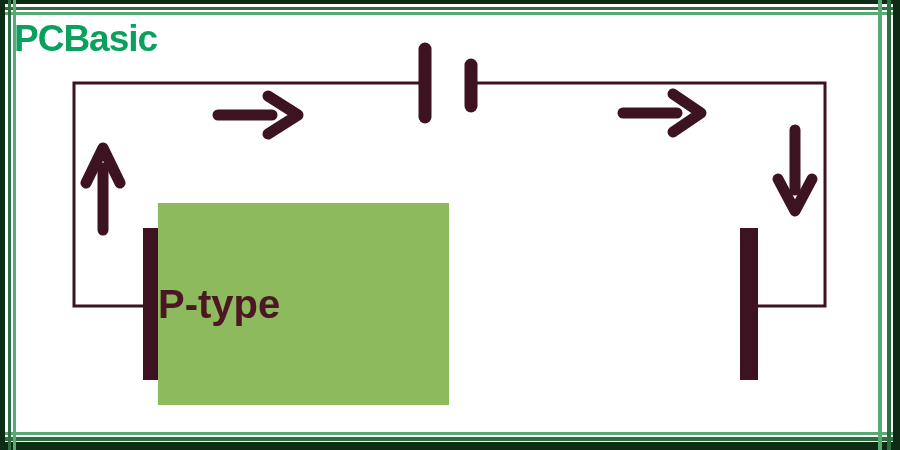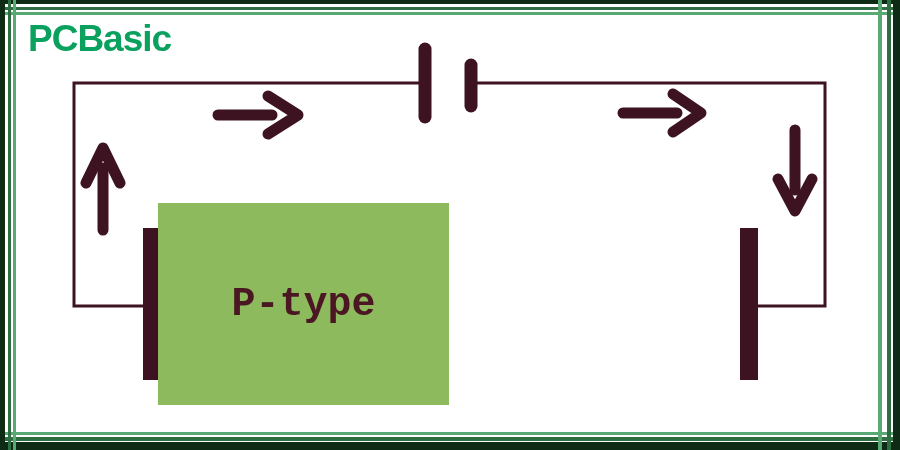--- a/index.html
+++ b/index.html
@@ -22,34 +22,34 @@
   .f-left.dark{left:0;top:0;bottom:0;width:5px;}
   .f-left.med{left:8px;top:0;bottom:0;width:3px;}
   .f-left.light{left:13px;top:0;bottom:0;width:3px;}
   .f-right.dark{right:0;top:0;bottom:0;width:7px;}
   .f-right.med{right:9px;top:0;bottom:0;width:4px;}
   .f-right.light{right:18px;top:0;bottom:0;width:4px;}
   .f-bottom.dark{bottom:0;left:0;right:0;height:8px;}
   .f-bottom.med{bottom:9px;left:0;right:0;height:4px;}
   .f-bottom.light{bottom:15px;left:0;right:0;height:3px;}
 
-  .logo{position:absolute;left:28px;top:20px;font-size:37px;font-weight:bold;
+  .logo{position:absolute;left:14px;top:20px;font-size:37px;font-weight:bold;
         color:var(--logo-green);letter-spacing:-1px;line-height:1;}
 
   .circuit{position:absolute;left:0;top:0;width:900px;height:450px;}
   .wire{stroke:var(--maroon);stroke-width:3;fill:none;}
   .plate{stroke:var(--maroon);stroke-width:13;stroke-linecap:round;}
   .arrow line,.arrow polyline{stroke:var(--maroon);stroke-width:11;
         stroke-linecap:round;stroke-linejoin:round;fill:none;}
 
   .electrode{position:absolute;background:var(--maroon);}
   .electrode.left{left:143px;top:228px;width:15px;height:152px;}
   .electrode.right{left:740px;top:228px;width:18px;height:152px;}
   .region{position:absolute;top:203px;width:291px;height:202px;display:flex;
-          align-items:center;justify-content:center;font-family:Liberation Mono, monospace;}
+          align-items:center;}
   .region.p{left:158px;background:var(--p-green);}
   .region.n{left:449px;background:var(--n-orange);}
   .region .lbl{font-size:40px;font-weight:bold;color:var(--label-maroon);}
   .region.n .lbl{position:relative;left:22px;}
 </style>
 </head>
 <body>
 
 <div class="canvas">
 

